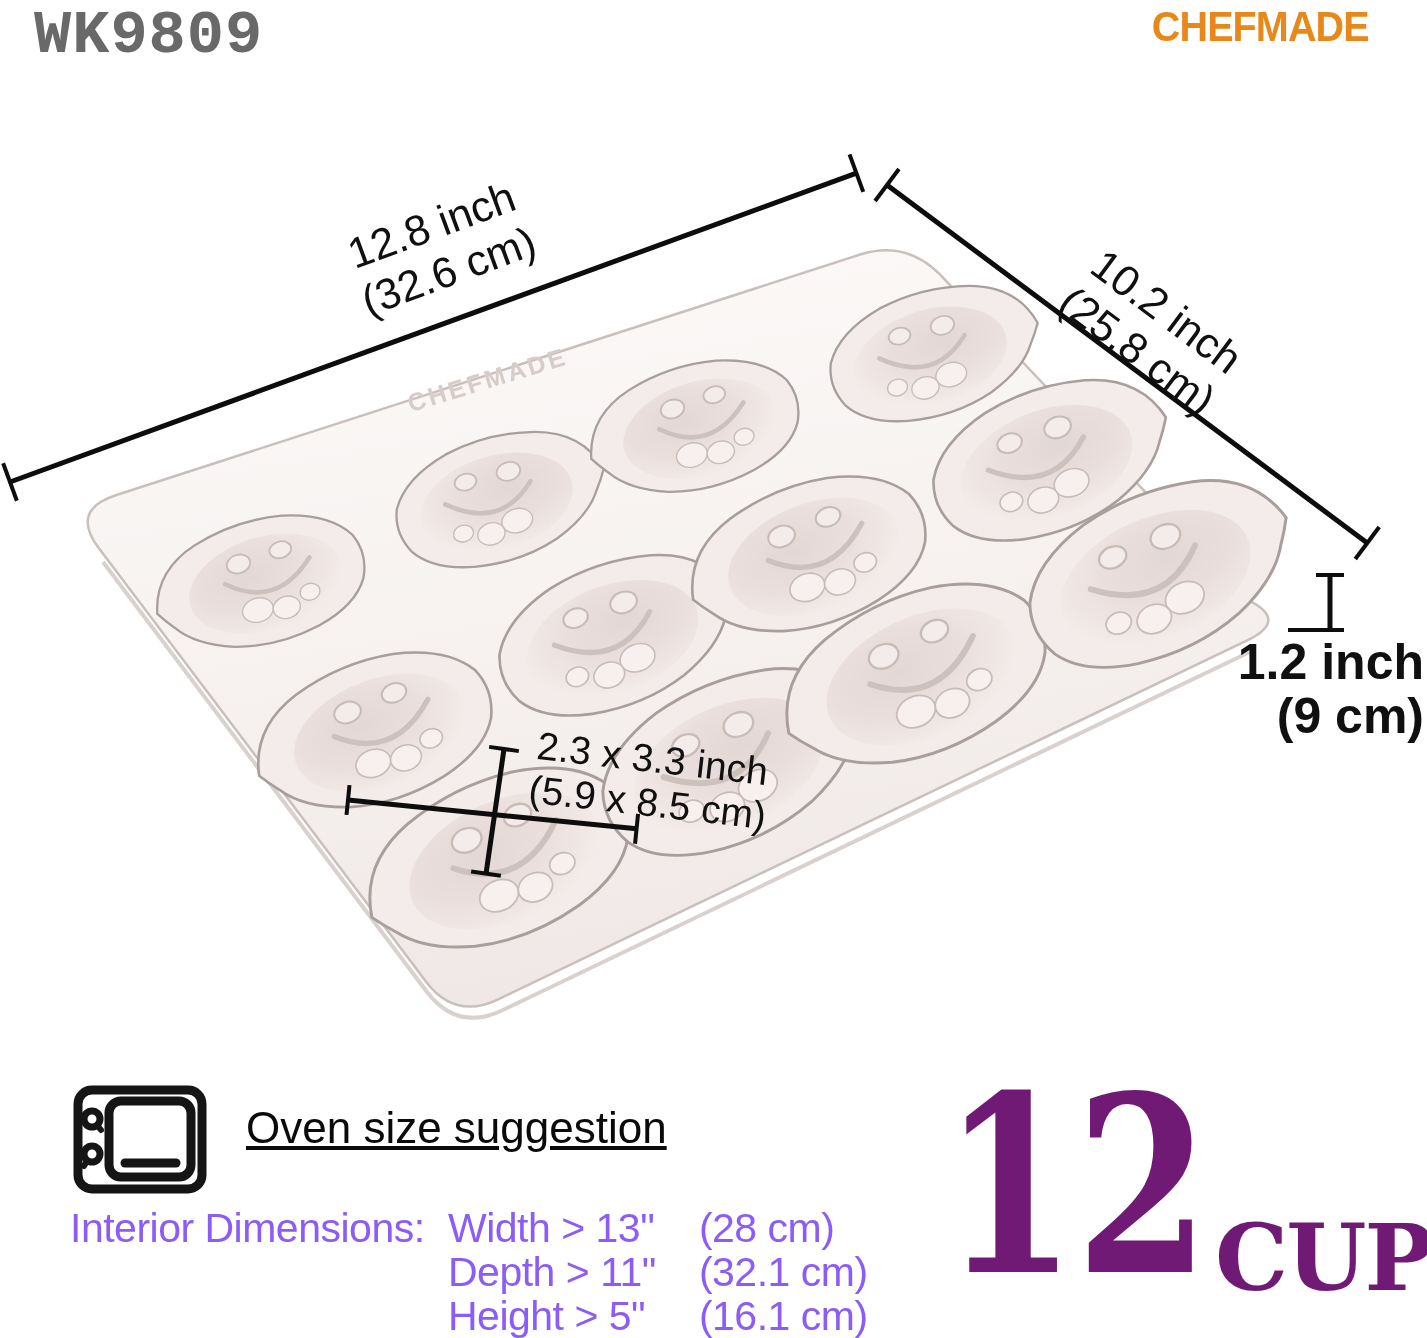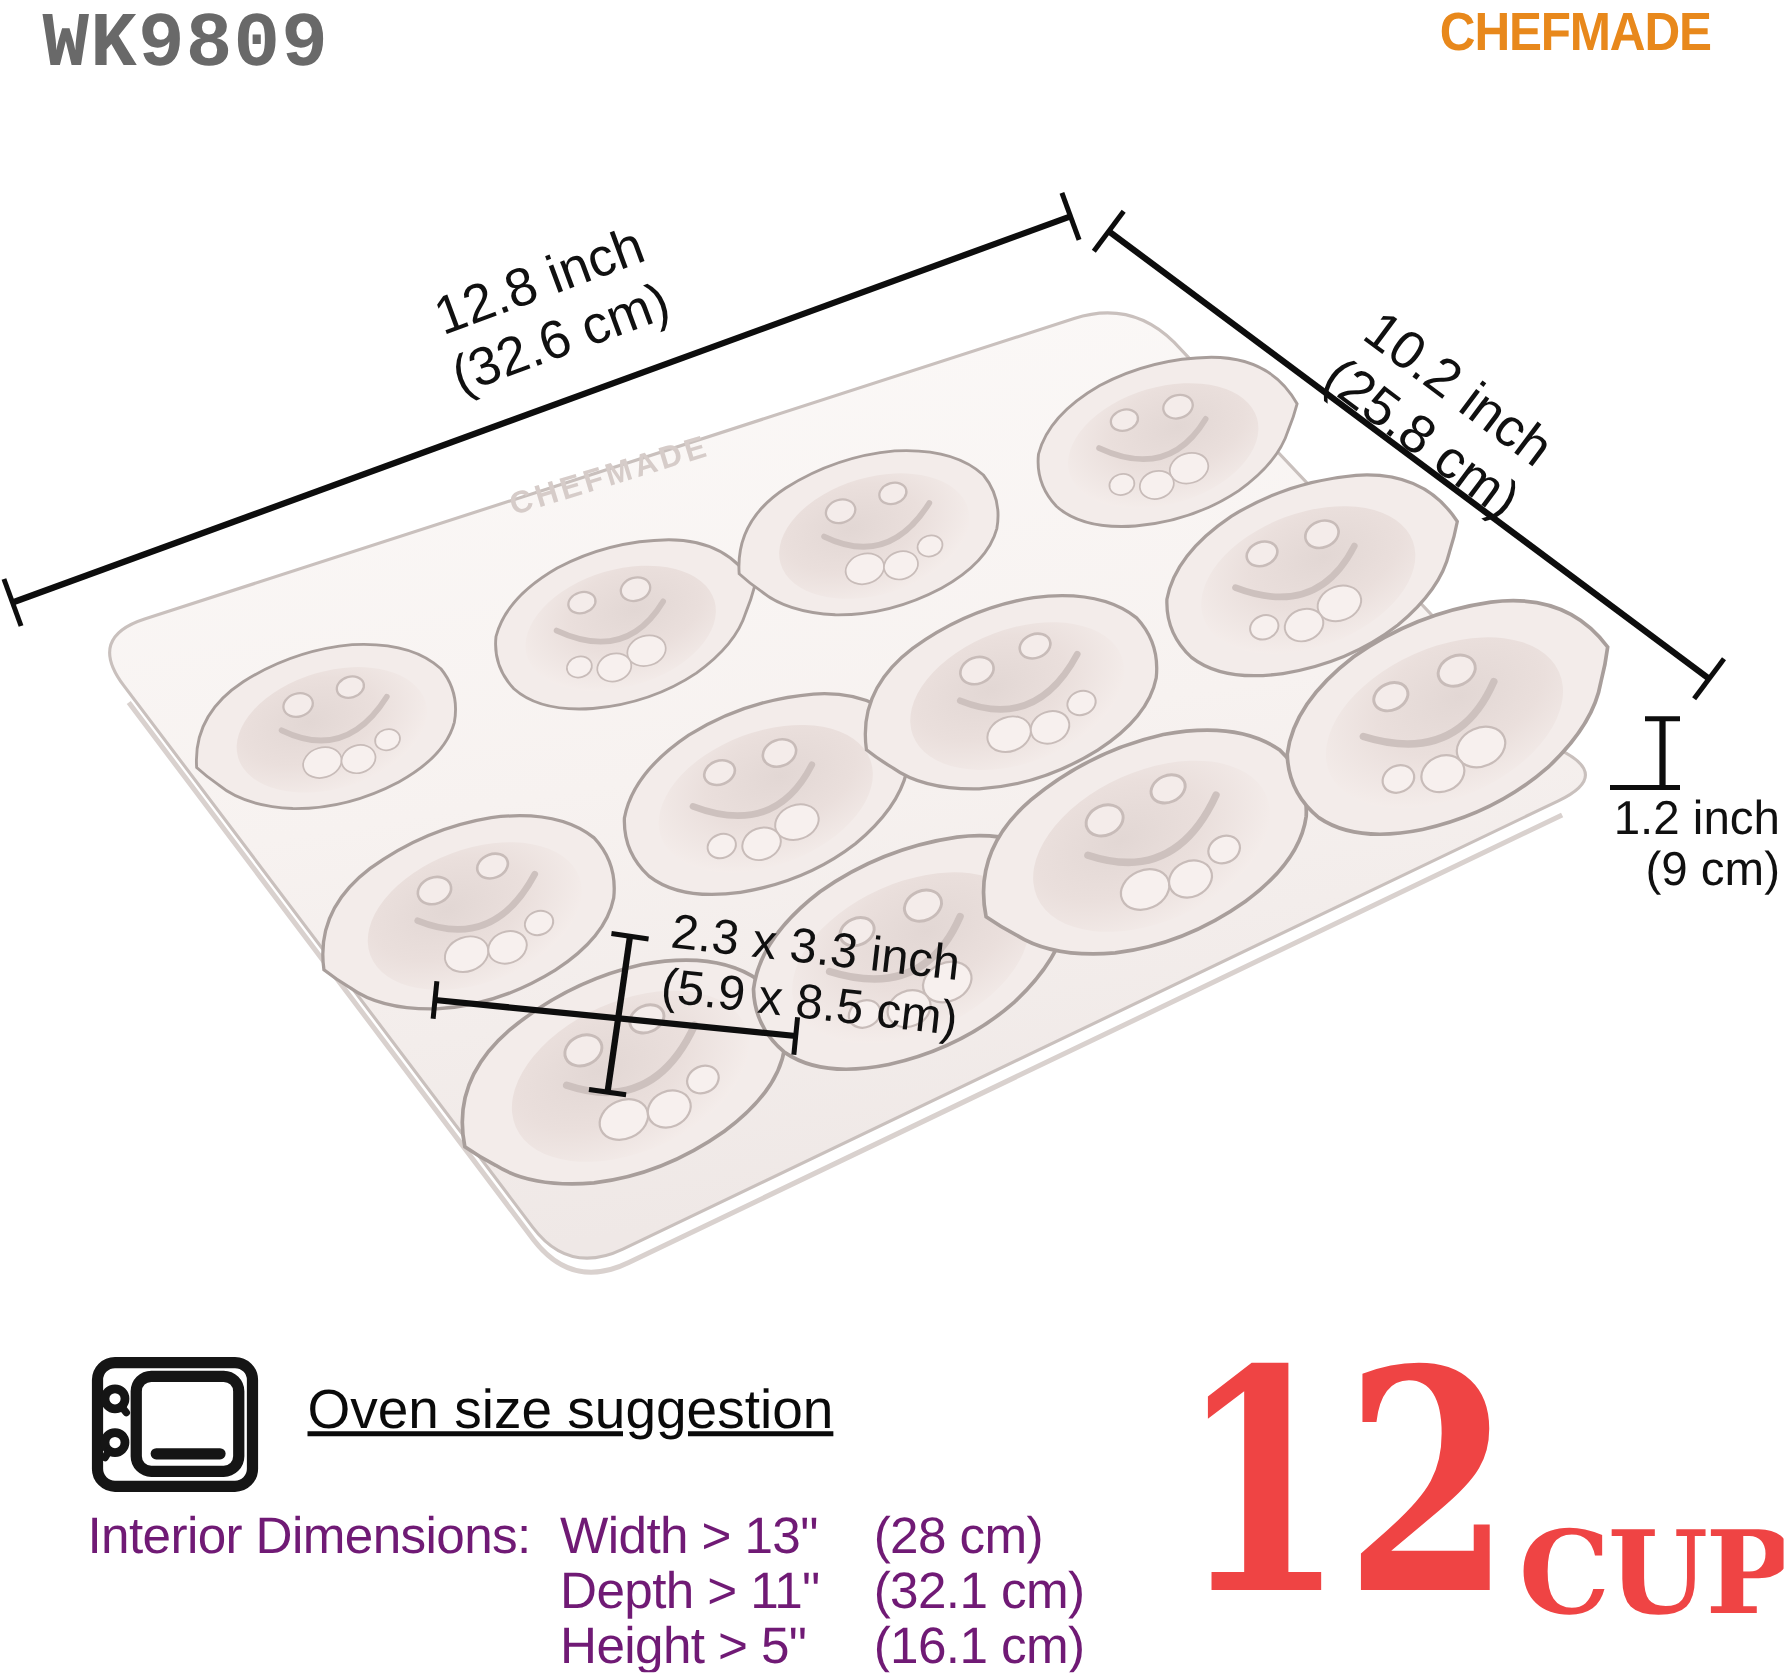--- a/index.html
+++ b/index.html
@@ -9,31 +9,31 @@
   #model-number{position:absolute;left:34px;top:0px;font-family:Liberation Mono, monospace;
       font-weight:bold;font-size:62px;color:#696969;letter-spacing:1px;}
   #brand-logo{position:absolute;right:58px;top:2px;font-size:43px;font-weight:bold;
       color:#E8881B;letter-spacing:-1px;transform:scaleX(.92);transform-origin:right top;}
   
   .ann{position:absolute;color:#101010;text-align:center;line-height:1.13;white-space:nowrap;}
   .ann span{display:block;}
   #dim-length-label{left:440px;top:248px;font-size:43px;transform:translate(-50%,-50%) rotate(-20.3deg);}
   #dim-depth-label{left:1152px;top:331px;font-size:43px;transform:translate(-50%,-50%) rotate(36.8deg);}
   #cup-size-label{left:650px;top:781px;font-size:39px;transform:translate(-50%,-50%) rotate(6.5deg);}
-  #height-label{right:3px;top:635px;font-size:38px;text-align:right;line-height:1.08;}
+  #height-label{right:3px;top:635px;font-size:50px;text-align:right;line-height:1.08;font-weight:bold;}
   
   #oven-icon{position:absolute;left:73px;top:1085px;}
   #oven-title{position:absolute;left:246px;top:1103px;font-size:44px;color:#0a0a0a;text-decoration:underline;}
   #interior-block{position:absolute;left:70px;top:1206px;font-size:41px;line-height:44px;
-      color:#701a75;display:flex;letter-spacing:-0.5px;}
+      color:#8b5cf6;display:flex;letter-spacing:-0.5px;}
   #interior-label{width:378px;}
   .int-row{white-space:nowrap;}
   .int-dim{display:inline-block;min-width:240px;}
   
-  #capacity{position:absolute;left:910px;top:1064px;width:500px;height:270px;color:#ef4444;}
+  #capacity{position:absolute;left:910px;top:1064px;width:500px;height:270px;color:#701a75;}
   #capacity-number{position:absolute;left:33px;top:0;font-family:"DejaVu Serif",serif;
       font-weight:bold;font-size:245px;line-height:1;transform:scaleX(.78);transform-origin:left top;}
   #capacity-unit{position:absolute;left:305px;top:148px;font-family:"DejaVu Serif",serif;
       font-weight:bold;font-size:92px;line-height:1;letter-spacing:-2px;}
   
   .dim line{stroke:#0d0d0d;stroke-width:5;}
   .dim .cap{stroke-width:4;}
 </style>
 </head>
 <body>

